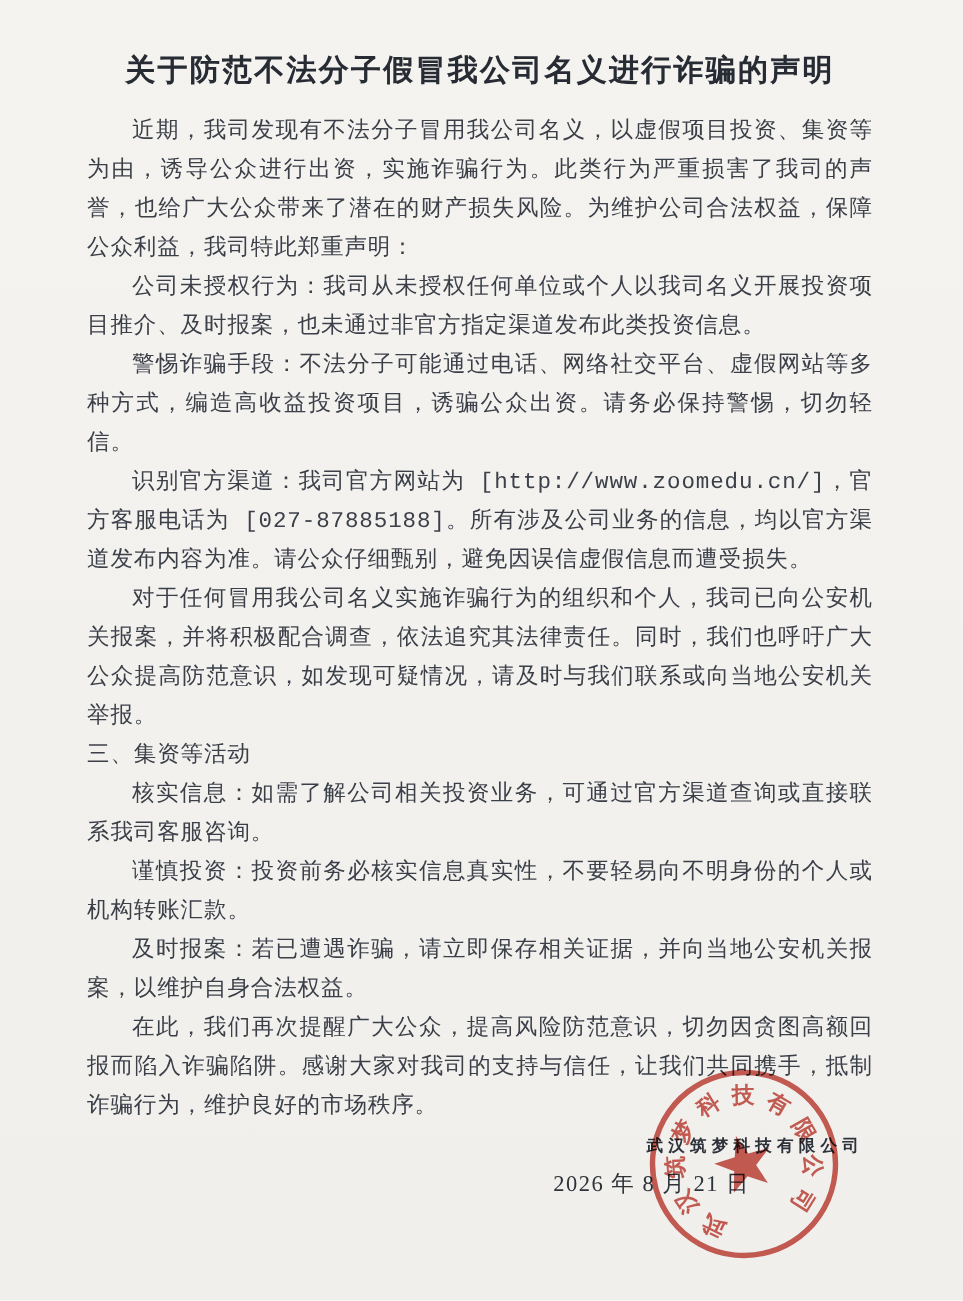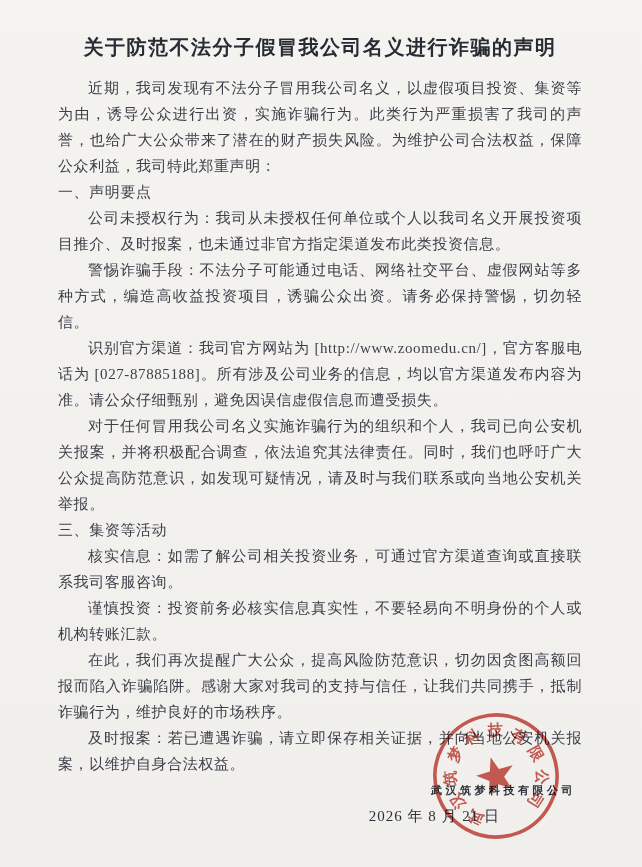--- a/index.html
+++ b/index.html
@@ -30,20 +30,21 @@
     color: #272b33;
     letter-spacing: 1.5px;
   }
   p.line {
     margin: 0;
     font-size: 15px;
     line-height: 26px;
     letter-spacing: 0.6px;
     text-align: justify;
     text-justify: inter-ideograph;
+    font-family: Liberation Mono, monospace;
   }
   p.body-par { text-indent: 2em; }
   p.section-heading { text-indent: 0; }
   .sig-company {
     margin: 0;
     font-size: 11px;
     line-height: 26px;
     font-weight: 600;
     text-align: right;
     padding-right: 6px;
@@ -84,30 +85,29 @@
   }
 </style>
 </head>
 <body>
 
 <div class="page">
 
   <h1 class="doc-title">关于防范不法分子假冒我公司名义进行诈骗的声明</h1>
 
   <p class="line body-par">近期，我司发现有不法分子冒用我公司名义，以虚假项目投资、集资等为由，诱导公众进行出资，实施诈骗行为。此类行为严重损害了我司的声誉，也给广大公众带来了潜在的财产损失风险。为维护公司合法权益，保障公众利益，我司特此郑重声明：</p>
-  <p class="line section-heading">一、声明要点</p>
   <p class="line body-par">公司未授权行为：我司从未授权任何单位或个人以我司名义开展投资项目推介、及时报案，也未通过非官方指定渠道发布此类投资信息。</p>
   <p class="line body-par">警惕诈骗手段：不法分子可能通过电话、网络社交平台、虚假网站等多种方式，编造高收益投资项目，诱骗公众出资。请务必保持警惕，切勿轻信。</p>
   <p class="line body-par">识别官方渠道：我司官方网站为 [http://www.zoomedu.cn/]，官方客服电话为 [027-87885188]。所有涉及公司业务的信息，均以官方渠道发布内容为准。请公众仔细甄别，避免因误信虚假信息而遭受损失。</p>
   <p class="line body-par">对于任何冒用我公司名义实施诈骗行为的组织和个人，我司已向公安机关报案，并将积极配合调查，依法追究其法律责任。同时，我们也呼吁广大公众提高防范意识，如发现可疑情况，请及时与我们联系或向当地公安机关举报。</p>
   <p class="line section-heading">三、集资等活动</p>
   <p class="line body-par">核实信息：如需了解公司相关投资业务，可通过官方渠道查询或直接联系我司客服咨询。</p>
   <p class="line body-par">谨慎投资：投资前务必核实信息真实性，不要轻易向不明身份的个人或机构转账汇款。</p>
+  <p class="line body-par">及时报案：若已遭遇诈骗，请立即保存相关证据，并向当地公安机关报案，以维护自身合法权益。</p>
   <p class="line body-par">在此，我们再次提醒广大公众，提高风险防范意识，切勿因贪图高额回报而陷入诈骗陷阱。感谢大家对我司的支持与信任，让我们共同携手，抵制诈骗行为，维护良好的市场秩序。</p>
-  <p class="line body-par">及时报案：若已遭遇诈骗，请立即保存相关证据，并向当地公安机关报案，以维护自身合法权益。</p>
 
   <p class="sig-company">武汉筑梦科技有限公司</p>
   <p class="sig-date">2026 年 8 月 21 日</p>
 
   <svg class="seal" viewBox="0 0 140 140" xmlns="http://www.w3.org/2000/svg">
     <circle class="seal-ring" cx="70" cy="70" r="61"></circle>
     <polygon class="seal-star" points="70,50.5 74.7,64.0 89.0,64.3 77.6,72.9 81.8,86.6 70,78.5 58.2,86.6 62.4,72.9 51.0,64.3 65.3,64.0"></polygon>
     <g>
         <text x="70" y="29" text-anchor="middle" transform="rotate(-138 70 70)" class="seal-char">武</text>
         <text x="70" y="29" text-anchor="middle" transform="rotate(-107.33333333333334 70 70)" class="seal-char">汉</text>

